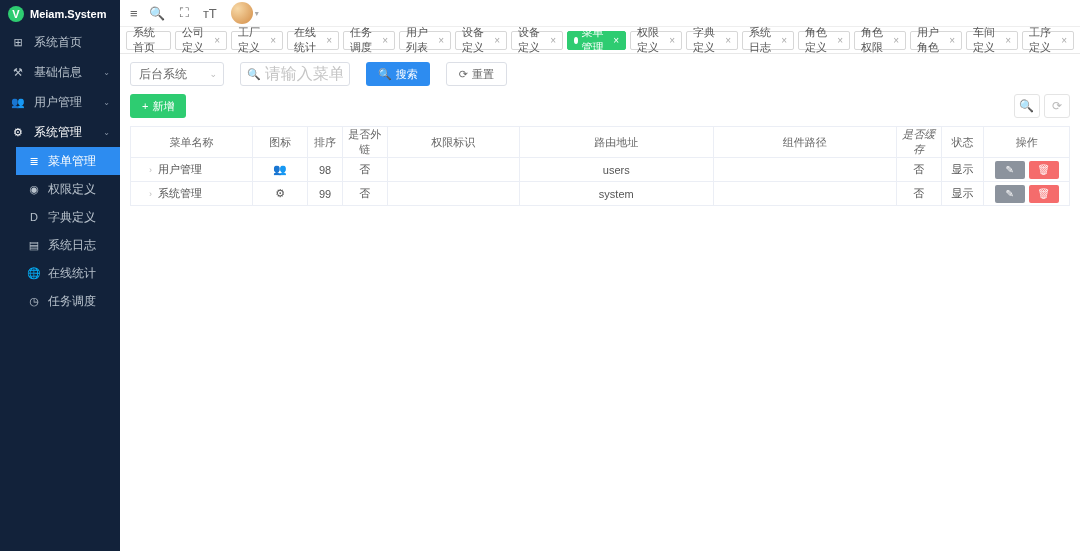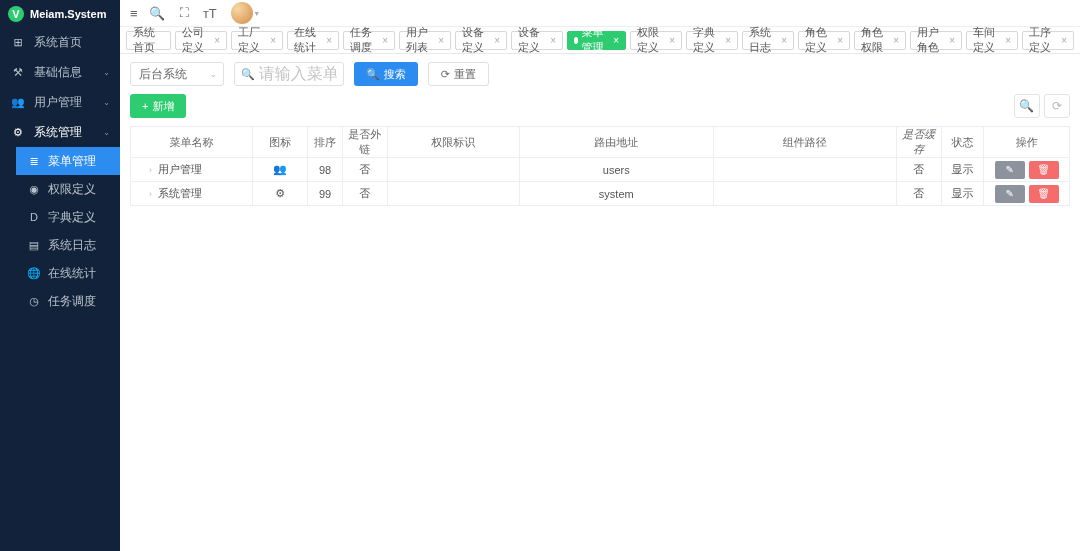--- a/index.html
+++ b/index.html
@@ -28,21 +28,21 @@
     .top-actions { display:flex; align-items:center; gap:14px; color:#666; }
     .top-act { cursor:pointer; font-size:13px; }
     .avatar { width:22px; height:22px; border-radius:50%; background:radial-gradient(circle at 30% 30%,#f7d8a6,#d38c45); }
     .tabsbar { height:27px; background:#fff; border-bottom:1px solid #e8e8e8; display:flex; align-items:center; padding:0 6px; gap:4px; }
     .tab { display:flex; align-items:center; height:19px; border:1px solid #d7d7d7; border-radius:2px; padding:0 6px; background:#fff; color:#555; font-size:11px; cursor:pointer; }
     .tab .dot { width:7px; height:7px; border-radius:50%; background:#d7d7d7; margin-right:3px; }
     .tab .cls { margin-left:4px; color:#aaa; font-size:10px; }
     .tab.active { background:#2ecc71; border-color:#2ecc71; color:#fff; }
     .tab.active .dot { background:#fff; }
     .tab.active .cls { color:#fff; }
-    .toolbar { display:flex; align-items:center; padding:8px 10px; gap:10px; }
+    .toolbar { display:flex; align-items:center; padding:8px 10px; gap:16px; }
     .select { height:24px; width:94px; border:1px solid #dcdfe6; border-radius:3px; display:flex; align-items:center; padding:0 8px; color:#666; position:relative; cursor:pointer; }
     .select .caret { position:absolute; right:6px; color:#bbb; font-size:9px; }
     .input { height:24px; width:110px; border:1px solid #dcdfe6; border-radius:3px; display:flex; align-items:center; padding:0 6px; color:#bbb; }
     .input .ico { margin-right:4px; color:#ccc; font-size:11px; }
     .input input { border:none; outline:none; width:100%; font-size:16px; color:#333; }
     .input input::placeholder { color:#c6c6c6; }
     .btn { height:24px; padding:0 12px; border-radius:3px; display:flex; align-items:center; font-size:11px; cursor:pointer; }
     .btn-primary { background:#2d8cf0; color:#fff; }
     .btn-plain { border:1px solid #dcdfe6; color:#666; background:#fff; }
     .btn .ico { margin-right:4px; font-size:11px; }

